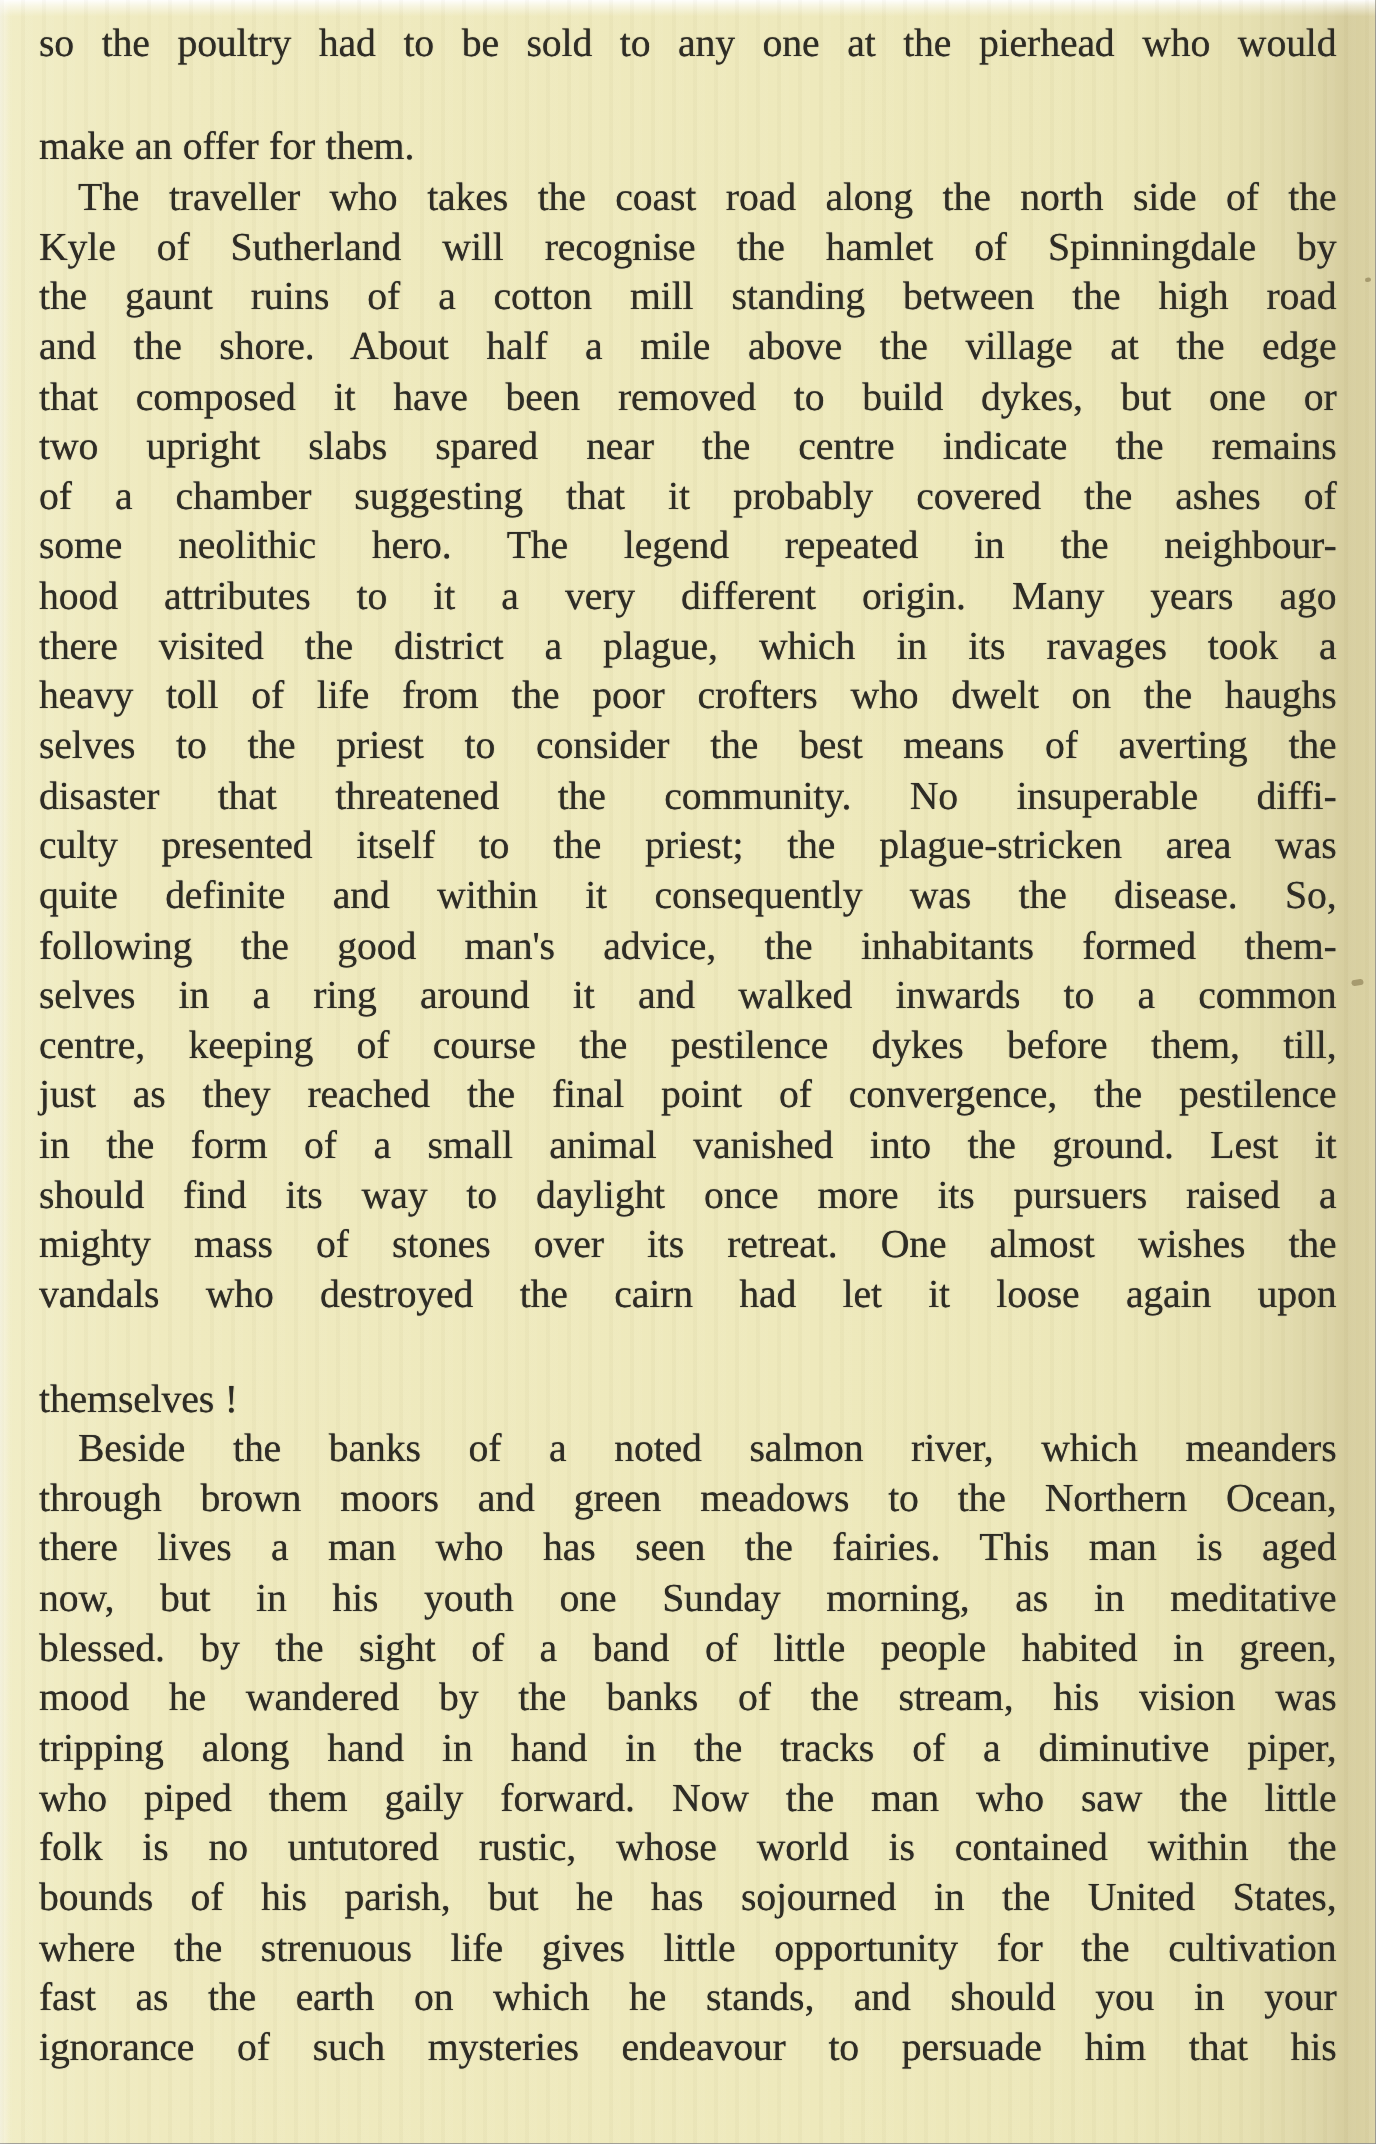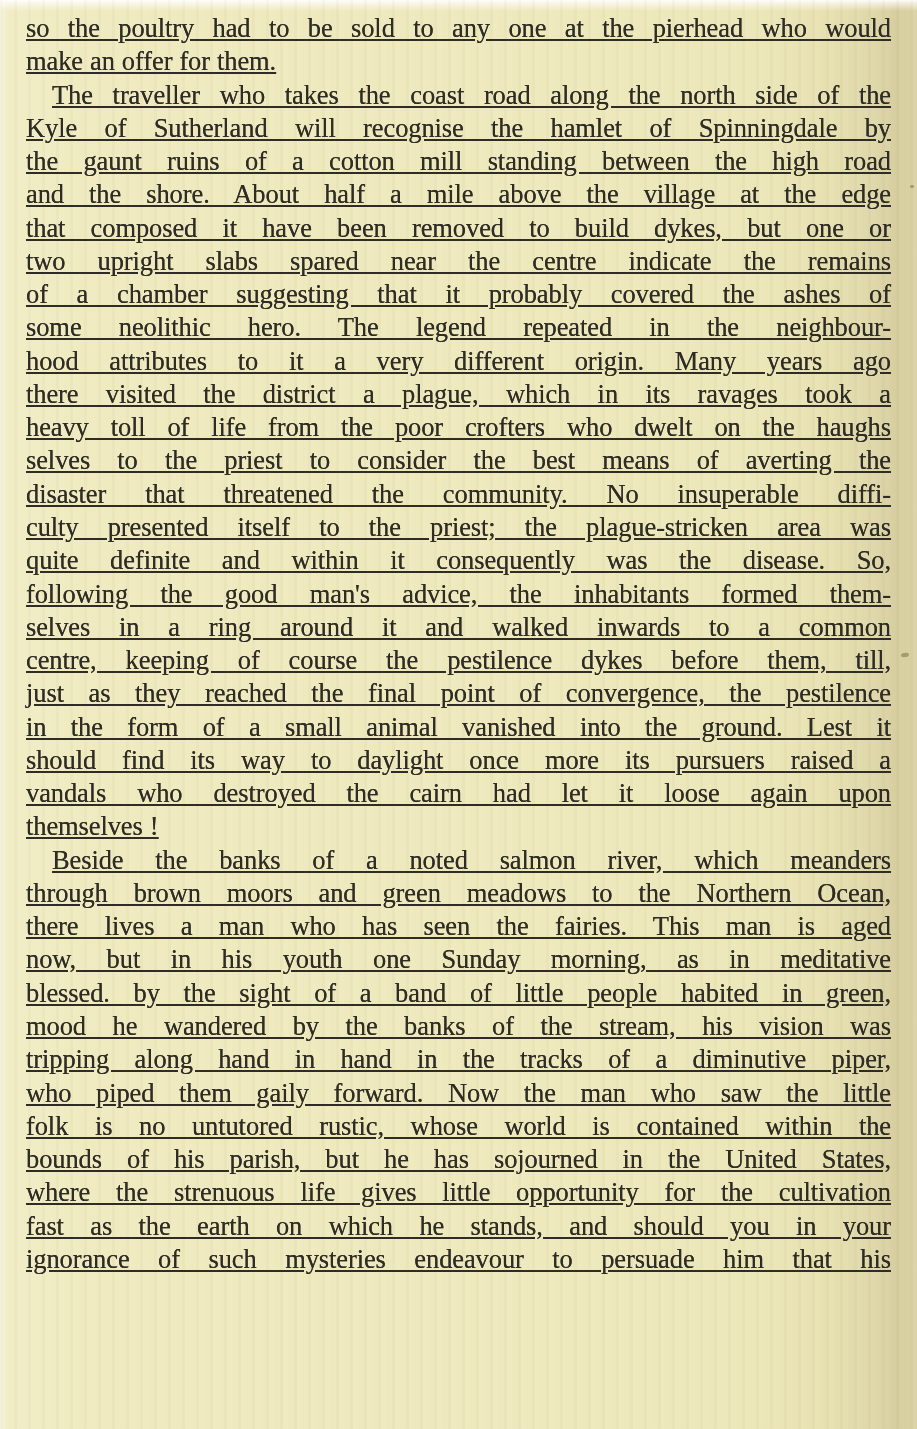--- a/index.html
+++ b/index.html
@@ -40,25 +40,25 @@
     letter-spacing: -0.1px;
     word-spacing: 0.5px;
     color: #2e2c25;
     text-shadow: 0 0 0.6px rgba(46,44,37,0.85);
   }
   .line {
     text-align: justify;
     text-align-last: justify;
     -moz-text-align-last: justify;
     white-space: normal;
-    text-decoration: underline;
   }
   .line.flush {
     text-align: center;
     text-align-last: left;
+    margin-top: 36px;
     -moz-text-align-last: left;
   }
   .line.indent {
     padding-left: 26px;
   }
   .mark {
     position: absolute;
     background: rgba(125,112,70,0.55);
     border-radius: 2px;
     transform: rotate(-8deg);
@@ -85,20 +85,21 @@
       <div class="line">selves to the priest to consider the best means of averting the</div>
       <div class="line">disaster that threatened the community.  No insuperable diffi-</div>
       <div class="line">culty presented itself to the priest; the plague-stricken area was</div>
       <div class="line">quite definite and within it consequently was the disease.  So,</div>
       <div class="line">following the good man's advice, the inhabitants formed them-</div>
       <div class="line">selves in a ring around it and walked inwards to a common</div>
       <div class="line">centre, keeping of course the pestilence dykes before them, till,</div>
       <div class="line">just as they reached the final point of convergence, the pestilence</div>
       <div class="line">in the form of a small animal vanished into the ground.  Lest it</div>
       <div class="line">should find its way to daylight once more its pursuers raised a</div>
+      <div class="line">mighty mass of stones over its retreat.  One almost wishes the</div>
       <div class="line">vandals who destroyed the cairn had let it loose again upon</div>
       <div class="line flush">themselves !</div>
       <div class="line indent">Beside the banks of a noted salmon river, which meanders</div>
       <div class="line">through brown moors and green meadows to the Northern Ocean,</div>
       <div class="line">there lives a man who has seen the fairies.  This man is aged</div>
       <div class="line">now, but in his youth one Sunday morning, as in meditative</div>
       <div class="line">blessed. by the sight of a band of little people habited in green,</div>
       <div class="line">mood he wandered by the banks of the stream, his vision was</div>
       <div class="line">tripping along hand in hand in the tracks of a diminutive piper,</div>
       <div class="line">who piped them gaily forward.  Now the man who saw the little</div>

